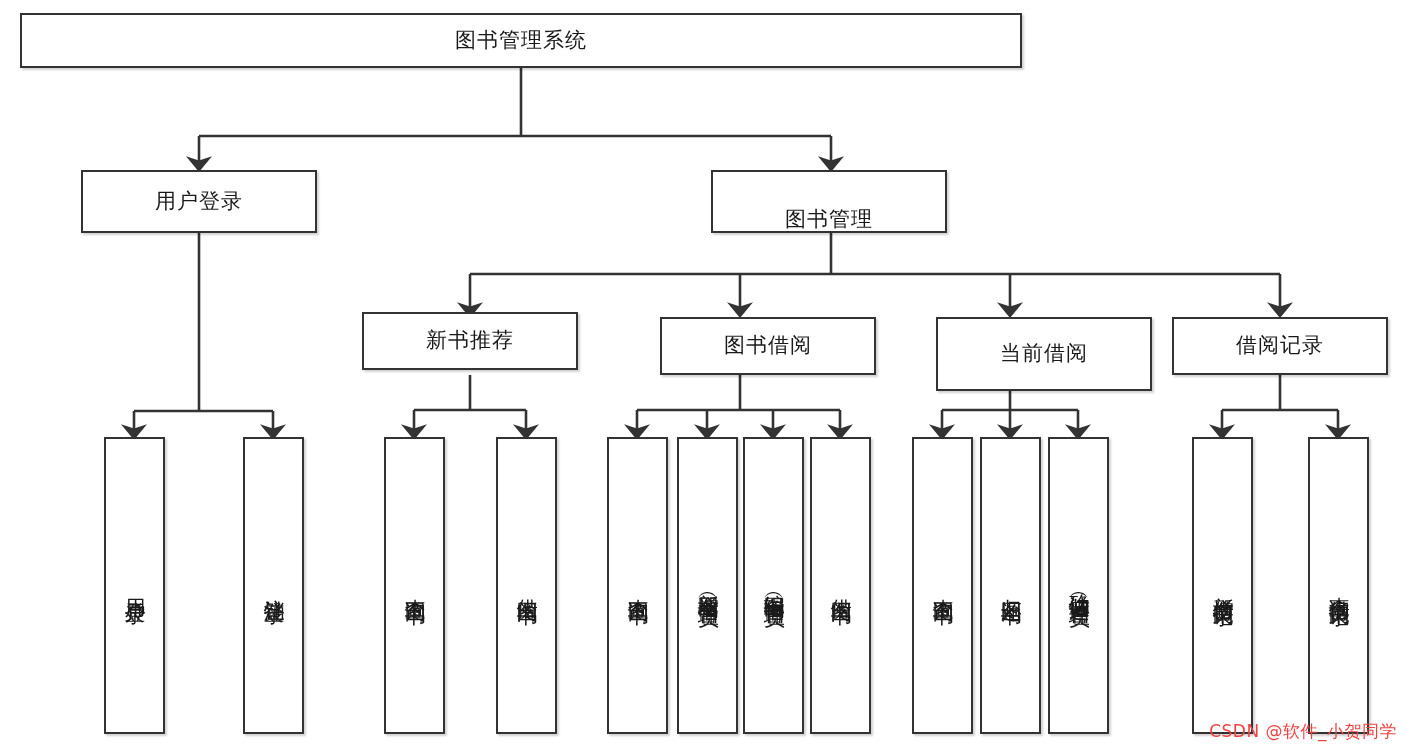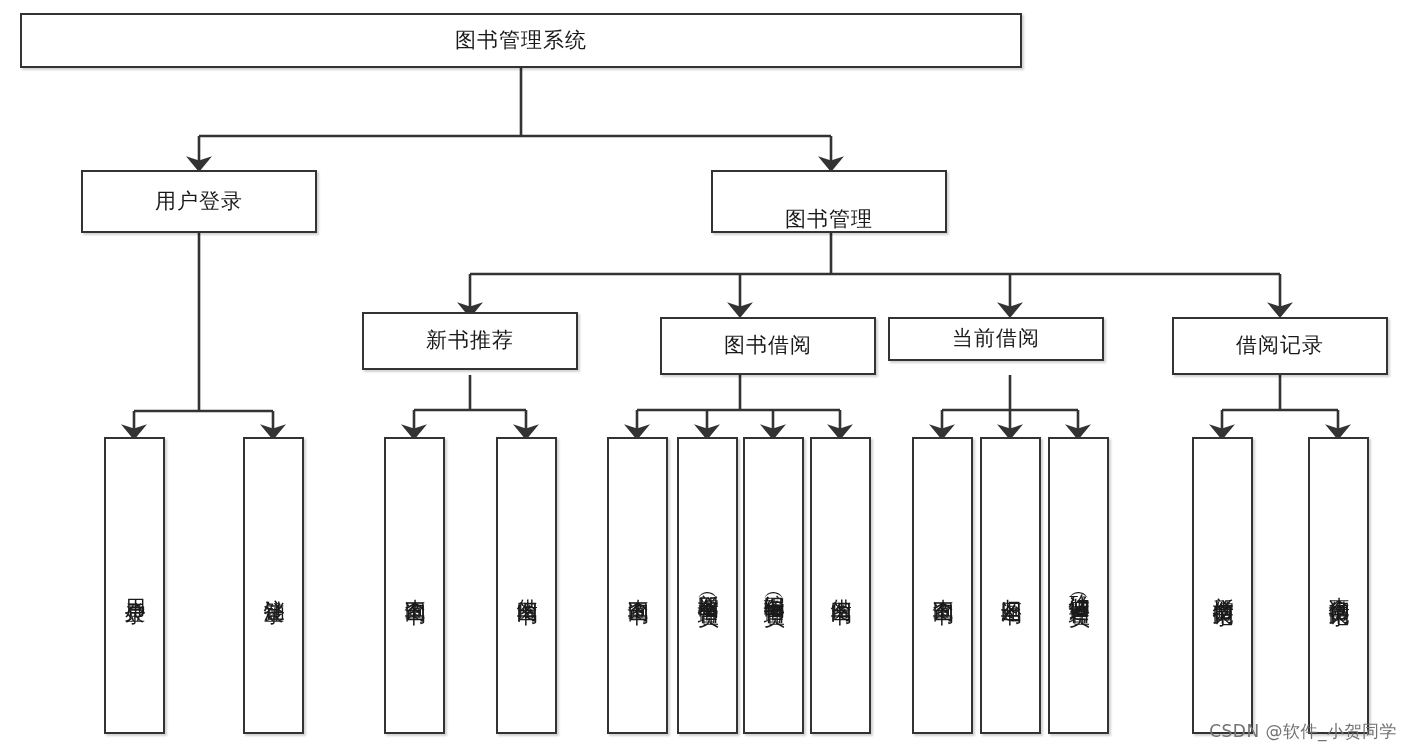--- a/index.html
+++ b/index.html
@@ -54,21 +54,21 @@
     line-height: 1.22;
     letter-spacing: 2px;
     white-space: nowrap;
     color: #1a1a1a;
   }
   .watermark {
     position: absolute;
     right: 8px;
     bottom: 4px;
     font-size: 17px;
-    color: #737373;
+    color: #ef4444;
     letter-spacing: 0.5px;
     white-space: nowrap;
   }
 </style>
 </head>
 <body>
 
 <div id="canvas">
 
   <svg id="wires" viewBox="0 0 1405 747">
@@ -131,21 +131,21 @@
   <div class="node h" style="left:711px; top:170px; width:236px; height:63px;align-items:flex-end;">
     <span>图书管理</span>
   </div>
 
   <div class="node h" style="left:362px; top:312px; width:216px; height:58px;">
     <span>新书推荐</span>
   </div>
   <div class="node h" style="left:632px; top:317px; width:216px; height:58px;margin-left:28px;">
     <span>图书借阅</span>
   </div>
-  <div class="node h" style="left:888px; top:317px; width:216px; height:44px;">
+  <div class="node h" style="left:936px; top:317px; width:216px; height:74px;">
     <span>当前借阅</span>
   </div>
   <div class="node h" style="left:1172px; top:317px; width:216px; height:58px;">
     <span>借阅记录</span>
   </div>
 
   <div class="node v" style="left:104px; top:437px; width:61px; height:297px;">
     <span class="vlabel">用户登录</span>
   </div>
   <div class="node v" style="left:243px; top:437px; width:61px; height:297px;">

